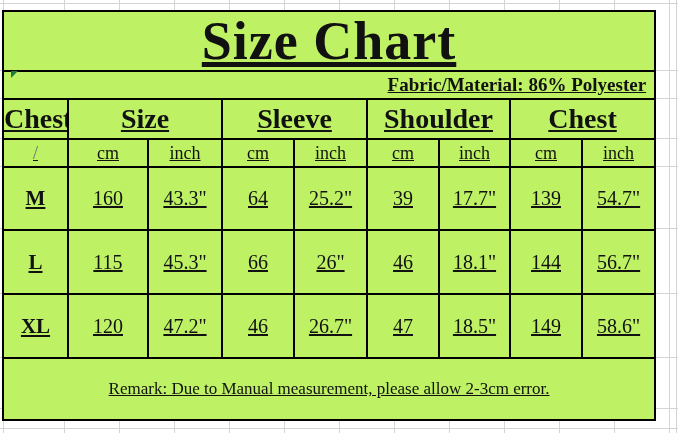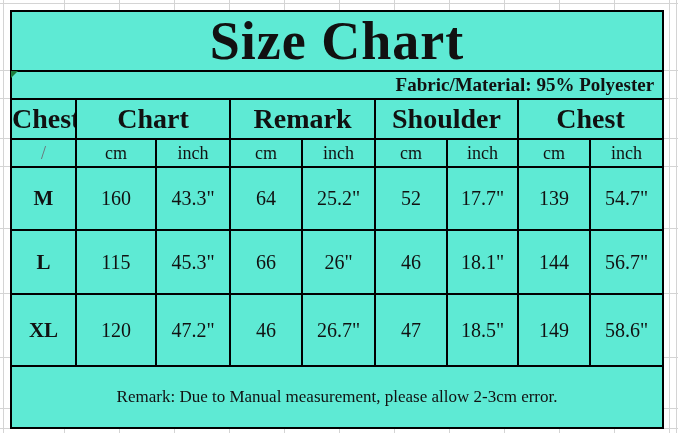--- a/index.html
+++ b/index.html
@@ -12,27 +12,28 @@
     font-family: "Liberation Serif", serif;
     color: #111111;
   }
   
   .gridline { position: absolute; background: #d4d4d4; z-index: 1; }
   .gridline.h { left: 0; width: 678px; height: 1px; }
   .gridline.v { top: 0; height: 433px; width: 1px; }
 
   table.size-chart {
     position: absolute;
-    left: 10px;
+    left: 2px;
     top: 10px;
     width: 652px;
     z-index: 2;
     border-collapse: collapse;
     table-layout: fixed;
-    background: #5eead4;
+    background: #bef264;
+    text-decoration: underline;
   }
   table.size-chart td {
     border: 2px solid #000000;
     text-align: center;
     vertical-align: middle;
     padding: 0;
     overflow: hidden;
     white-space: nowrap;
   }
   .title-cell {
@@ -109,63 +110,63 @@
         <col style="width:72px">
       <col style="width:71px">
         <col style="width:72px">
         <col style="width:73px">
     </colgroup>
     <tbody>
       <tr style="height:60px">
         <td colspan="9" class="title-cell">Size Chart</td>
       </tr>
       <tr style="height:28px">
-        <td colspan="9" class="fabric-cell">Fabric/Material: 95% Polyester</td>
+        <td colspan="9" class="fabric-cell">Fabric/Material: 86% Polyester</td>
       </tr>
       <tr style="height:40px">
         <td class="head-cell">Chest</td>
-        <td colspan="2" class="head-cell">Chart</td>
-        <td colspan="2" class="head-cell">Remark</td>
+        <td colspan="2" class="head-cell">Size</td>
+        <td colspan="2" class="head-cell">Sleeve</td>
         <td colspan="2" class="head-cell">Shoulder</td>
         <td colspan="2" class="head-cell">Chest</td>
       </tr>
       <tr style="height:28px">
         <td class="unit-cell slash-cell">/</td>
         <td class="unit-cell">cm</td>
         <td class="unit-cell">inch</td>
         <td class="unit-cell">cm</td>
         <td class="unit-cell">inch</td>
         <td class="unit-cell">cm</td>
         <td class="unit-cell">inch</td>
         <td class="unit-cell">cm</td>
         <td class="unit-cell">inch</td>
       </tr>
       <tr style="height:63px">
         <td class="size-cell">M</td>
         <td class="val-cell">160</td>
         <td class="val-cell">43.3"</td>
         <td class="val-cell">64</td>
         <td class="val-cell">25.2"</td>
-        <td class="val-cell">52</td>
+        <td class="val-cell">39</td>
         <td class="val-cell">17.7"</td>
         <td class="val-cell">139</td>
         <td class="val-cell">54.7"</td>
       </tr>
       <tr style="height:64px">
         <td class="size-cell">L</td>
         <td class="val-cell">115</td>
         <td class="val-cell">45.3"</td>
         <td class="val-cell">66</td>
         <td class="val-cell">26"</td>
         <td class="val-cell">46</td>
         <td class="val-cell">18.1"</td>
         <td class="val-cell">144</td>
         <td class="val-cell">56.7"</td>
       </tr>
-      <tr style="height:72px">
+      <tr style="height:64px">
         <td class="size-cell">XL</td>
         <td class="val-cell">120</td>
         <td class="val-cell">47.2"</td>
         <td class="val-cell">46</td>
         <td class="val-cell">26.7"</td>
         <td class="val-cell">47</td>
         <td class="val-cell">18.5"</td>
         <td class="val-cell">149</td>
         <td class="val-cell">58.6"</td>
       </tr>

